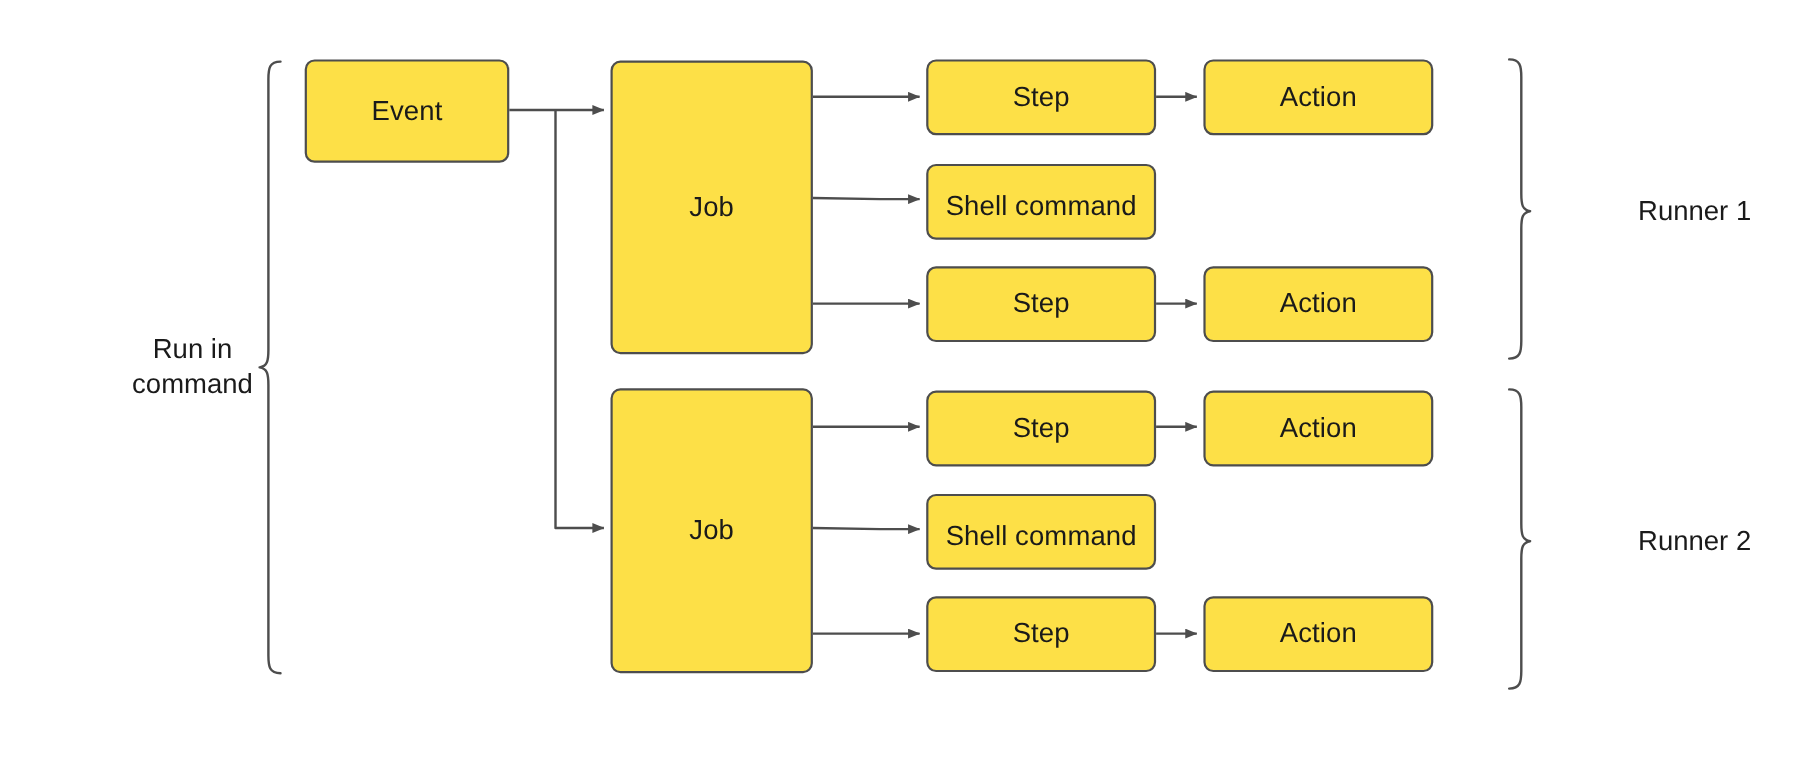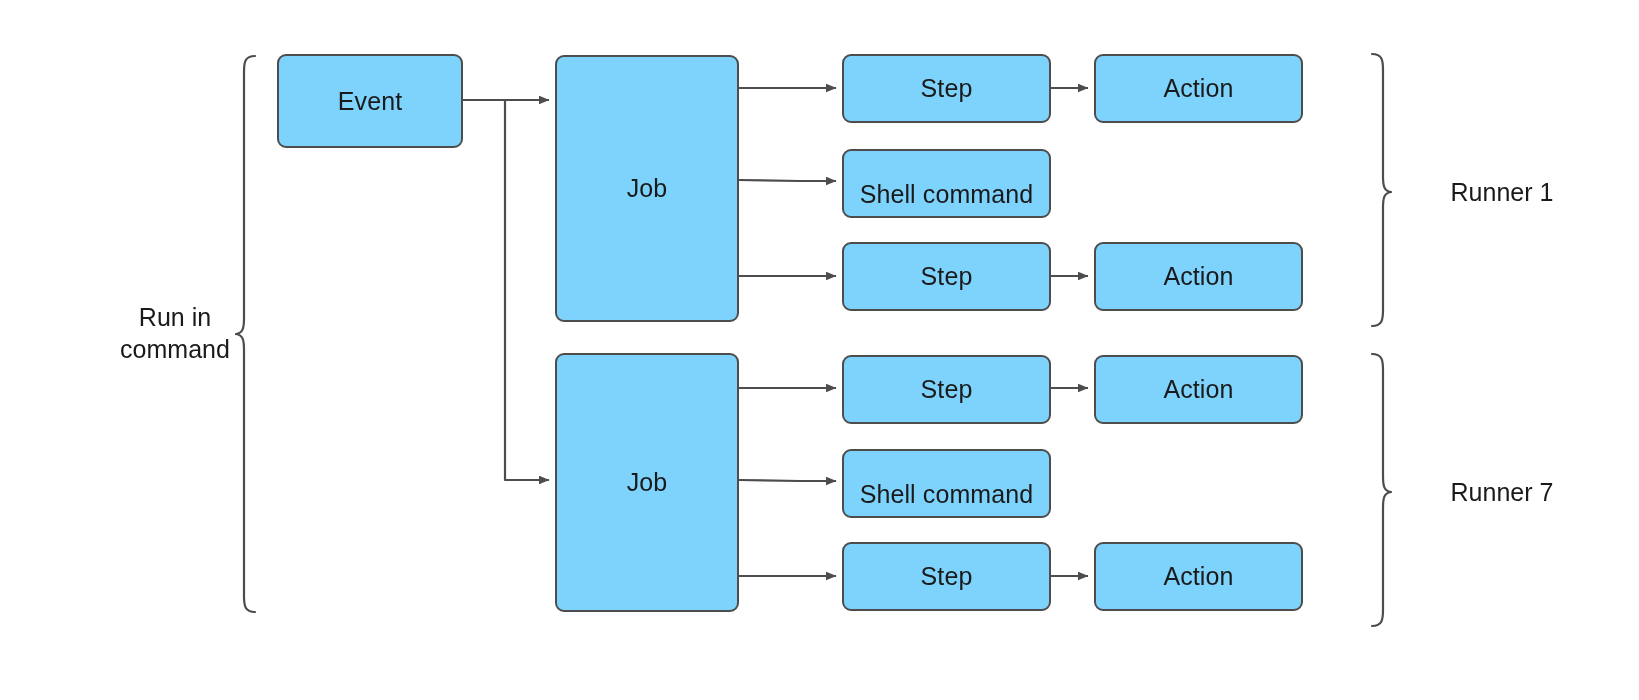--- a/index.html
+++ b/index.html
@@ -21,50 +21,50 @@
     position: absolute;
     left: 0;
     top: 0;
     width: 1639px;
     height: 700px;
     pointer-events: none;
   }
   .node {
     position: absolute;
     box-sizing: border-box;
-    background: #7dd3fc;
+    background: #fde047;
     border: 2px solid #4d4d4d;
     border-radius: 9px;
     display: flex;
     align-items: center;
     justify-content: center;
     color: #1a1a1a;
     font-size: 25px;
     line-height: 1.15;
     letter-spacing: 0.1px;
     z-index: 2;
   }
   .node.shellcmd {
-    align-items: center;
+    align-items: flex-start;
     padding-top: 22px;
     font-size: 25px;
   }
   .brace-label {
     position: absolute;
     color: #1a1a1a;
     font-size: 25px;
     line-height: 1.28;
     white-space: pre-line;
     z-index: 3;
   }
   .brace-label.left {
     text-align: center;
   }
   .brace-label.right {
-    text-align: center;
+    text-align: right;
   }
 </style>
 </head>
 <body>
 
 <div id="stage">
 
   <svg id="wires" viewBox="0 0 1639 700" width="1639" height="700" xmlns="http://www.w3.org/2000/svg">
     <defs>
       <marker id="arw" markerWidth="11" markerHeight="9" refX="10.5" refY="4.5" orient="auto" markerUnits="userSpaceOnUse">
@@ -170,15 +170,15 @@
 
   <div class="node" style="left:1094px; top:542px; width:209px; height:69px;">
     <span>Action</span>
   </div>
 
   <div class="brace-label left" style="left:120px; top:301px; width:110px;">Run in
 command</div>
 
   <div class="brace-label right" style="left:1412px; top:176px; width:180px;">Runner 1</div>
 
-  <div class="brace-label right" style="left:1412px; top:476px; width:180px;">Runner 7</div>
+  <div class="brace-label right" style="left:1412px; top:476px; width:180px;">Runner 2</div>
 
 </div>
 
 </body></html>

